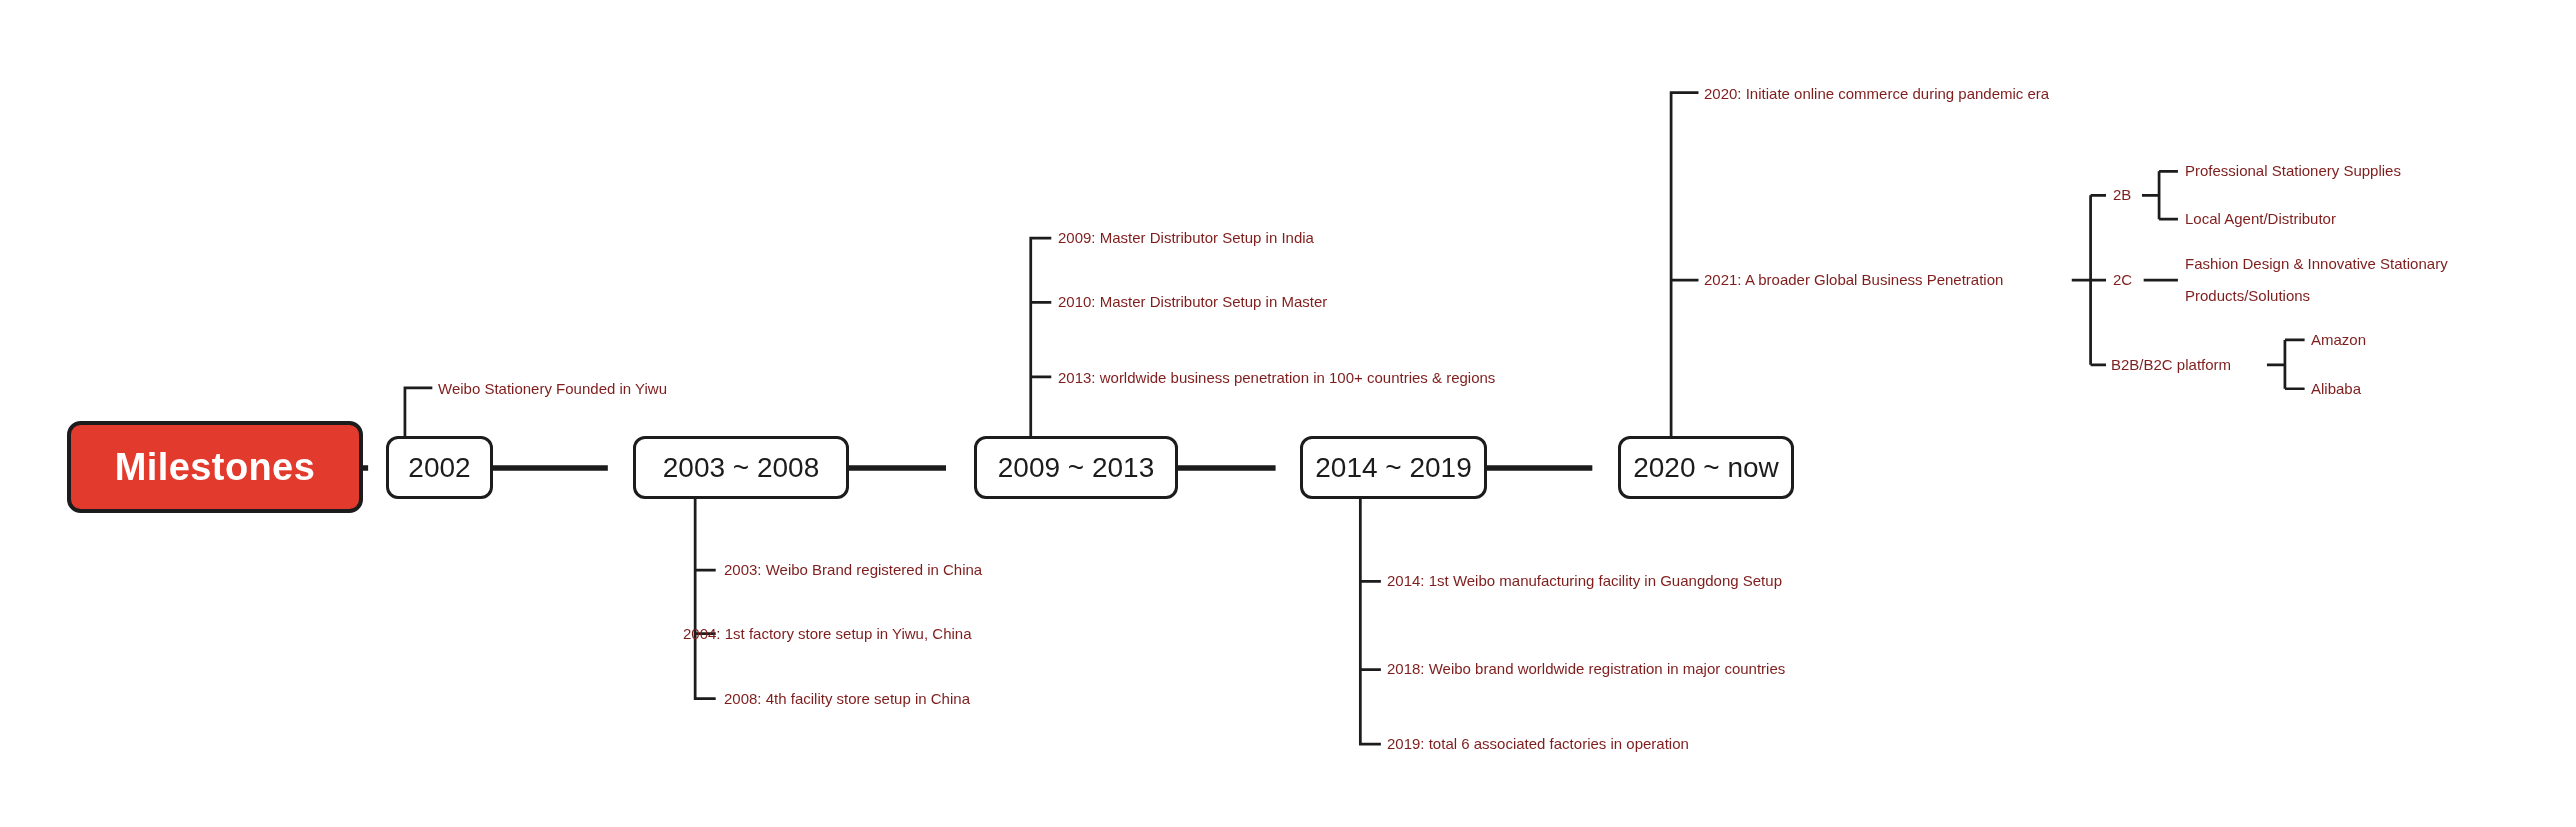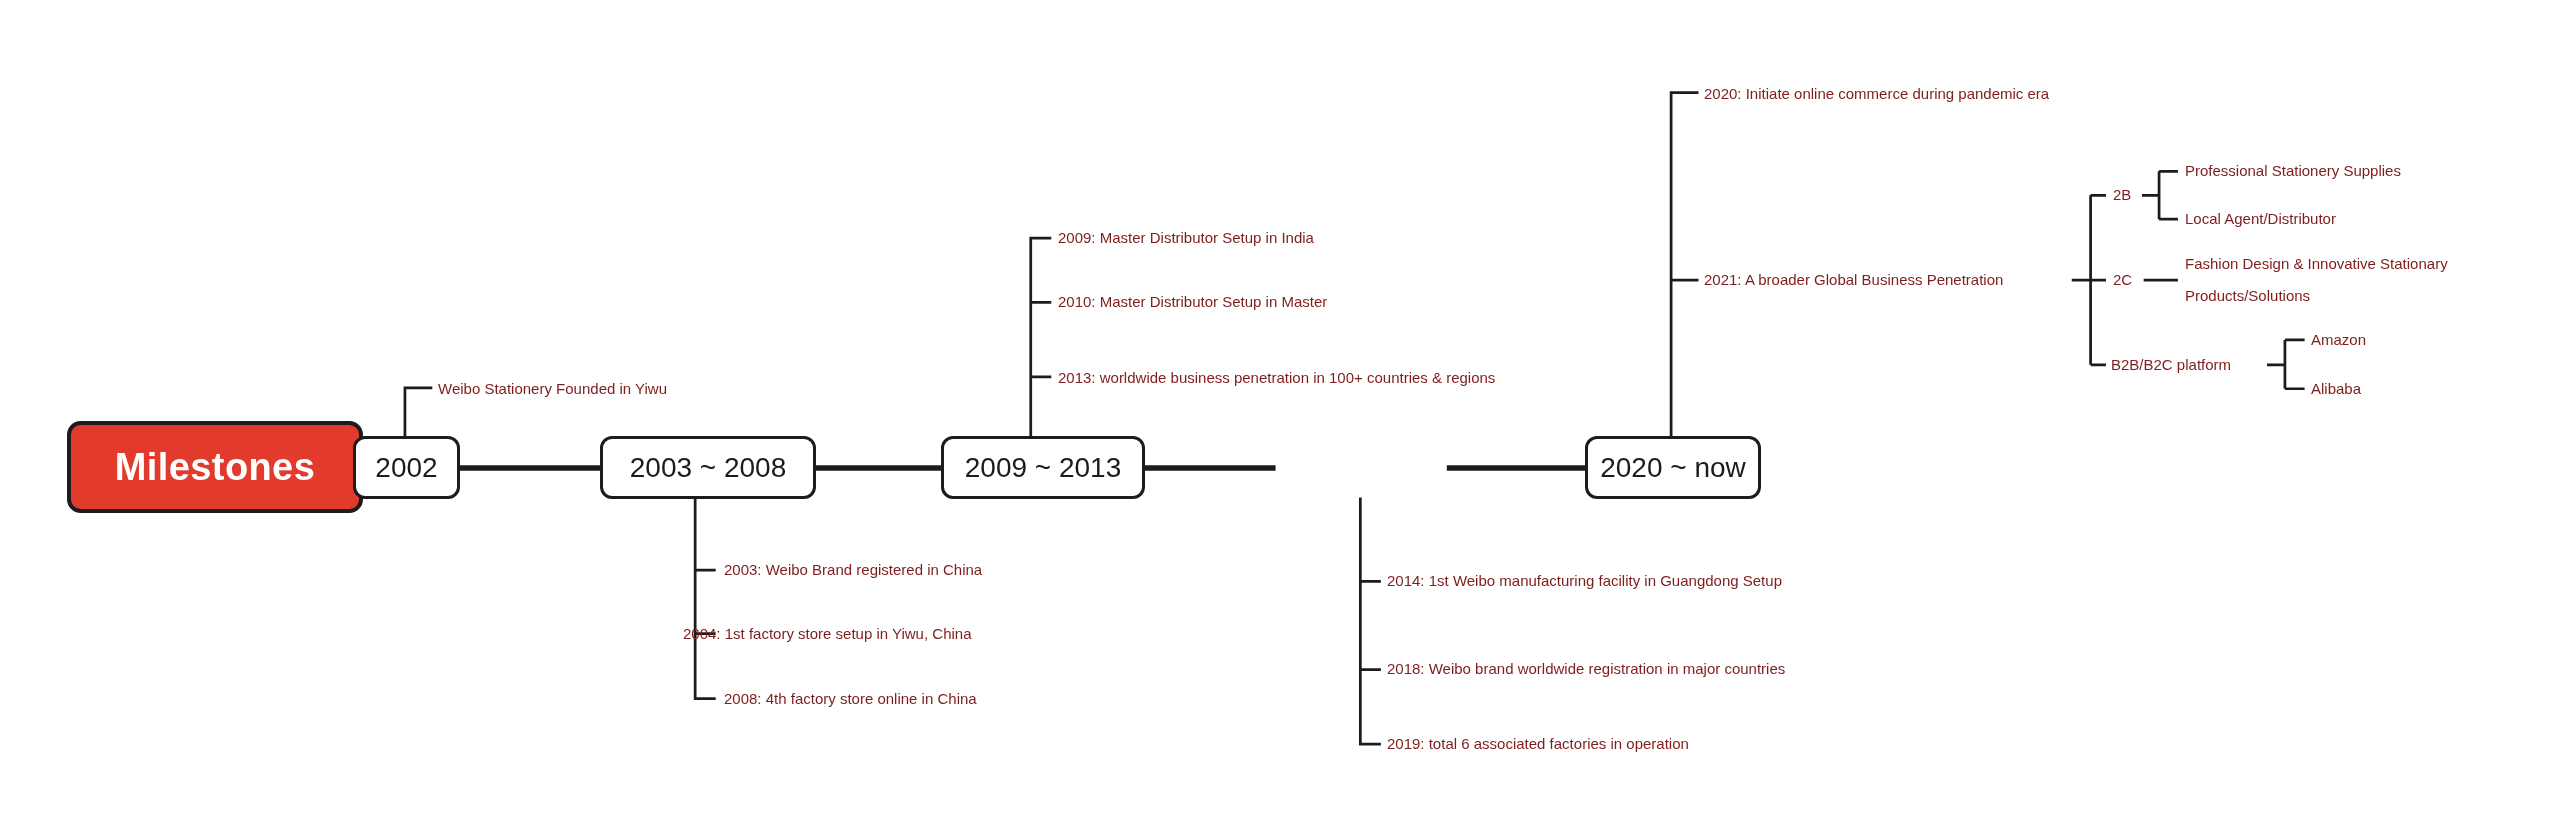--- a/index.html
+++ b/index.html
@@ -58,20 +58,21 @@
     background: #ffffff;
     border: 3.4px solid #1c1c1c;
     border-radius: 12px;
     display: flex;
     align-items: center;
     justify-content: center;
     font-size: 28px;
     font-weight: 500;
     color: #1c1c1c;
     white-space: nowrap;
+    margin-left: 33px;
   }
   .evt {
     position: absolute;
     font-size: 15px;
     line-height: 32px;
     color: #7f1d1d;
     transform: translateY(-50%);
     white-space: nowrap;
   }
   .evt.wrap {
@@ -103,27 +104,28 @@
 
     <path class="branch" d="M2504 327 H2544"></path>
 
     <path class="branch" d="M2648 426 H2669 M2669 397 V454 M2669 397 H2692 M2669 454 H2692"></path>
   </svg>
 
   <div class="root">Milestones</div>
   <div class="node" style="left:353px;width:107px">2002</div>
   <div class="node" style="left:600px;width:216px">2003 ~ 2008</div>
   <div class="node" style="left:941px;width:204px">2009 ~ 2013</div>
+  <div class="node" style="left:1267px;width:187px">2014 ~ 2019</div>
   <div class="node" style="left:1585px;width:176px">2020 ~ now</div>
 
   <div class="evt" style="left:438px;top:389px">Weibo Stationery Founded in Yiwu</div>
 
   <div class="evt" style="left:724px;top:570px">2003: Weibo Brand registered in China</div>
   <div class="evt" style="left:683px;top:634px">2004: 1st factory store setup in Yiwu, China</div>
-  <div class="evt" style="left:724px;top:699px">2008: 4th factory store online in China</div>
+  <div class="evt" style="left:724px;top:699px">2008: 4th facility store setup in China</div>
 
   <div class="evt" style="left:1058px;top:238px">2009: Master Distributor Setup in India</div>
   <div class="evt" style="left:1058px;top:302px">2010: Master Distributor Setup in Master</div>
   <div class="evt wrap" style="left:1058px;top:378px;width:473px">2013: worldwide business penetration in 100+ countries &amp; regions</div>
 
   <div class="evt wrap" style="left:1387px;top:581px;width:402px">2014: 1st Weibo manufacturing facility in Guangdong Setup</div>
   <div class="evt wrap" style="left:1387px;top:669px;width:419px">2018: Weibo brand worldwide registration in major countries</div>
   <div class="evt" style="left:1387px;top:744px">2019: total 6 associated factories in operation</div>
 
   <div class="evt wrap" style="left:1704px;top:94px;width:381px">2020: Initiate online commerce during pandemic era</div>

